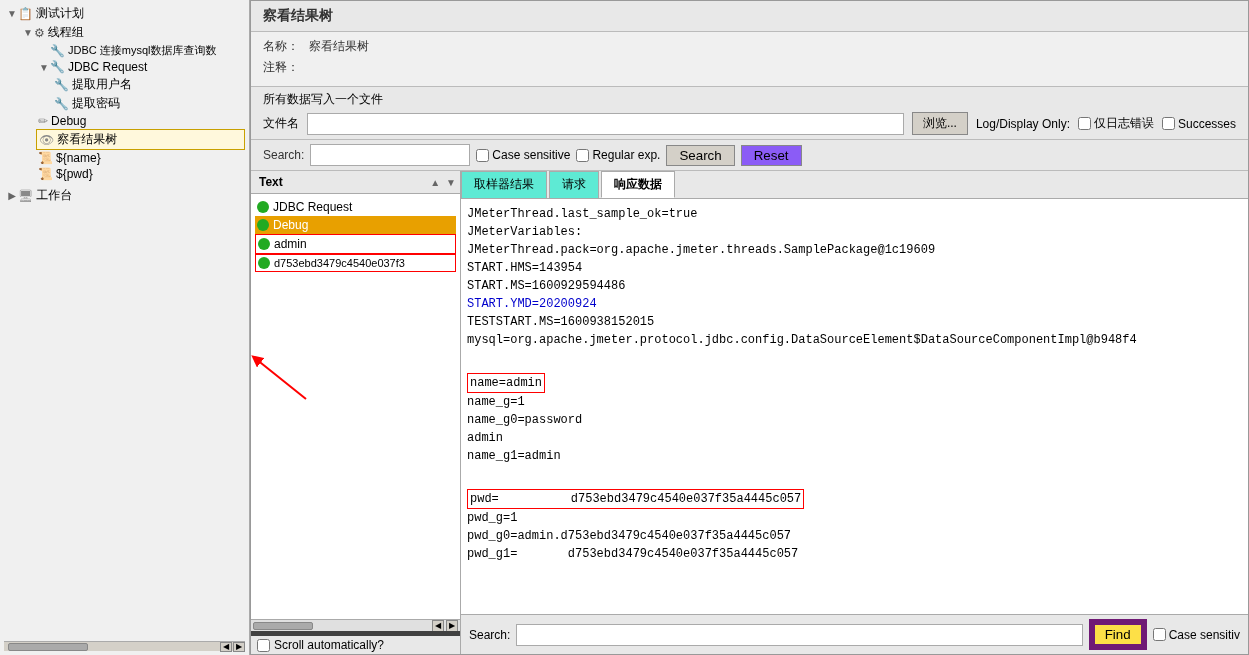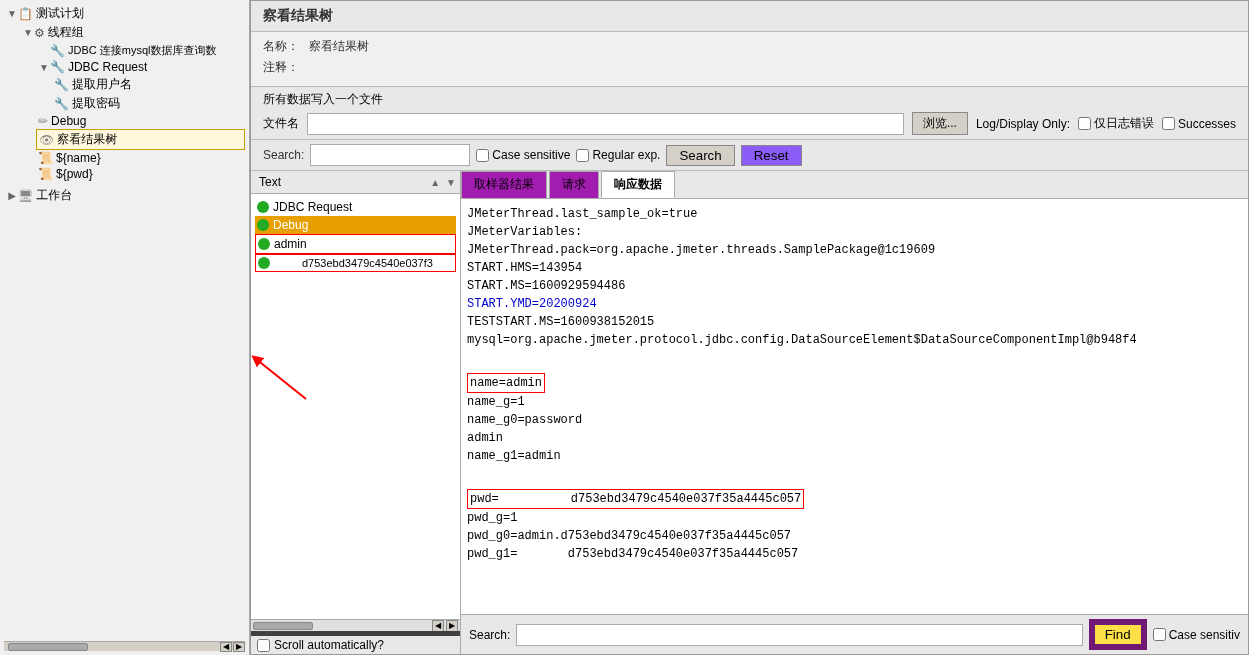--- a/index.html
+++ b/index.html
@@ -30,32 +30,32 @@
     .search-input { width: 160px; border: 1px solid #aaa; padding: 2px 4px; height: 22px; }
     .search-btn { padding: 2px 12px; background: #d4d0c8; border: 1px solid #888; cursor: pointer; }
     .reset-btn { padding: 2px 12px; background: #8b5cf6; border: 1px solid #888; cursor: pointer; }
 
     
     .split-view { display: flex; flex: 1; overflow: hidden; }
 
     
     .tree-panel { width: 210px; border-right: 1px solid #aaa; display: flex; flex-direction: column; background: #fff; position: relative; }
     .tree-header { background: #e8e8e8; border-bottom: 1px solid #aaa; display: flex; align-items: center; padding: 2px; }
-    .tree-header-text { font-size: 12px; font-weight: normal; padding: 2px 6px; }
+    .tree-header-text { font-size: 12px; font-weight: bold; padding: 2px 6px; }
     .tree-content { flex: 1; overflow: auto; padding: 4px; }
     .tree-node { display: flex; align-items: center; padding: 2px 2px; cursor: pointer; }
     .tree-scrollbar { height: 12px; background: #e0e0e0; border-top: 1px solid #aaa; display: flex; align-items: center; padding: 0 2px; }
     .scroll-thumb { width: 60px; height: 8px; background: #aaa; border: 1px solid #888; border-radius: 2px; }
     .scroll-arrows { display: flex; gap: 2px; margin-left: auto; }
     .scroll-arrow { width: 12px; height: 12px; background: #d4d0c8; border: 1px solid #888; display: flex; align-items: center; justify-content: center; font-size: 8px; cursor: pointer; }
 
     
     .detail-panel { flex: 1; display: flex; flex-direction: column; }
     .detail-tabs { display: flex; background: #e8e8e8; border-bottom: 1px solid #aaa; }
-    .tab { padding: 4px 12px; border: 1px solid #aaa; border-bottom: none; cursor: pointer; background: #a21caf; margin-right: 2px; font-size: 12px; }
+    .tab { padding: 4px 12px; border: 1px solid #aaa; border-bottom: none; cursor: pointer; background: #5eead4; margin-right: 2px; font-size: 12px; }
     .tab.active { background: #fff; font-weight: bold; border-bottom: 1px solid #fff; }
     .detail-content { flex: 1; overflow: auto; padding: 6px; background: #fff; font-family: 'Courier New', monospace; font-size: 12px; line-height: 1.5; }
     .detail-line { white-space: pre; }
     .highlight-box { border: 1px solid red; display: inline-block; padding: 0 2px; margin-top: 24px; }
     .detail-search-row { display: flex; align-items: center; gap: 6px; padding: 4px 8px; background: #e8e8e8; border-top: 1px solid #aaa; }
     .find-btn { padding: 2px 10px; background: #fde047; border: 6px solid #701a75; cursor: pointer; }
 
     
     .scroll-check-row { padding: 2px 6px; background: #e8e8e8; border-top: 5px solid #404040; display: flex; align-items: center; gap: 4px; font-size: 12px; }
 
@@ -216,21 +216,21 @@
             <span>Debug</span>
           </div>
 
           <div class="tree-node" style="border:1px solid red;">
             <span class="node-green-dot"></span>
             <span>admin</span>
           </div>
 
           <div class="tree-node" style="border:1px solid red;">
             <span class="node-green-dot"></span>
-            <span style="font-size:11px;margin-left:28px;">d753ebd3479c4540e037f3</span>
+            <span style="font-size:11px;">d753ebd3479c4540e037f3</span>
           </div>
 
           <div style="position:absolute; left:-5px; top:155px; pointer-events:none;">
             <svg width="80" height="60">
               <defs>
                 <marker id="arrowhead" markerWidth="6" markerHeight="6" refX="3" refY="3" orient="auto">
                   <polygon points="0 0, 6 3, 0 6" fill="red"></polygon>
                 </marker>
               </defs>
               <line x1="60" y1="50" x2="10" y2="10" stroke="red" stroke-width="2" marker-end="url(#arrowhead)"></line>

